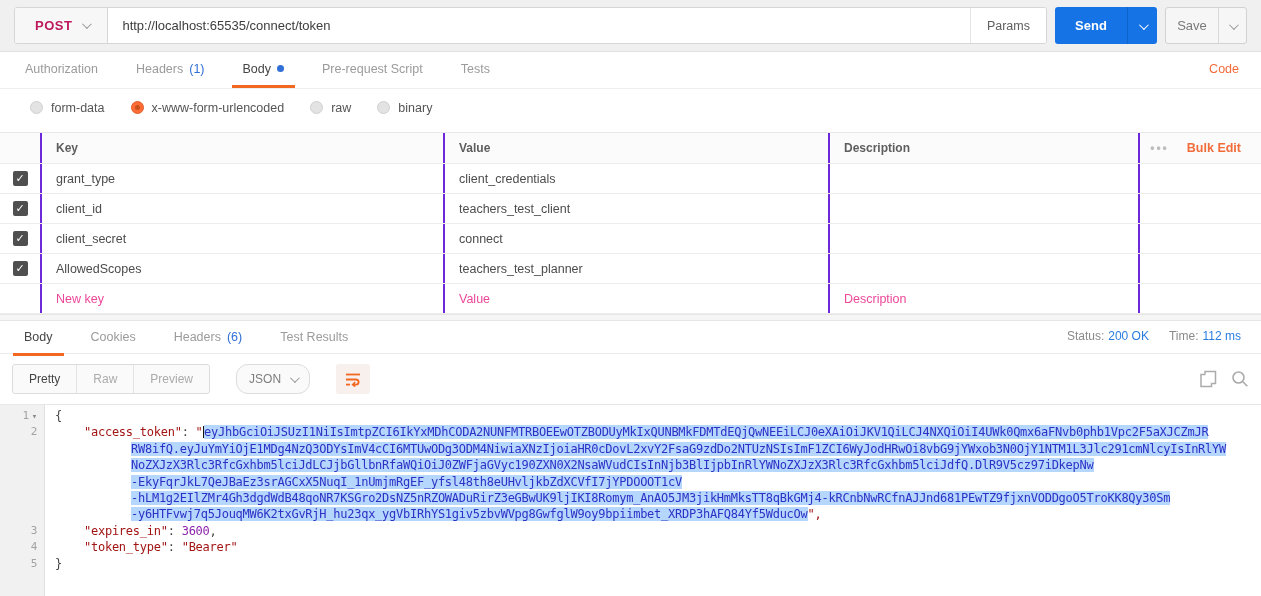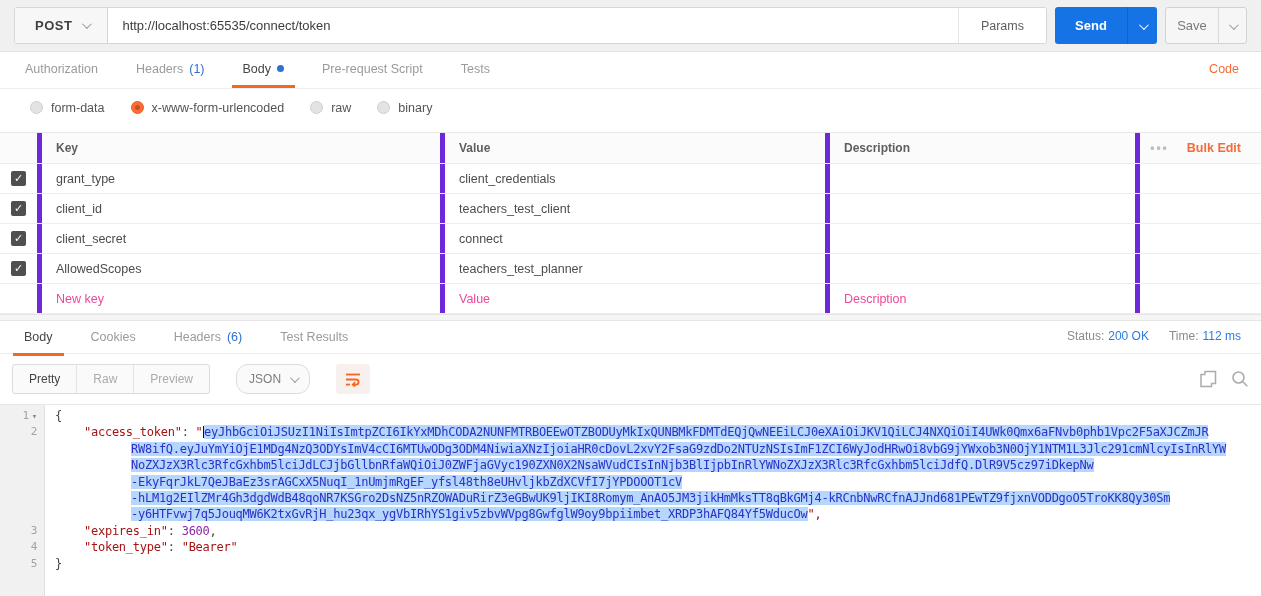--- a/index.html
+++ b/index.html
@@ -6,27 +6,27 @@
   html,body { width:1261px; height:596px; overflow:hidden; background:#fff;
               font-family:"Liberation Sans", sans-serif; }
 
   
   .topbar { height:52px; background:#f0f0f0; border-bottom:1px solid #e2e2e2;
             display:flex; align-items:center; padding:0 14px; gap:8px; }
   .url-group { flex:1; display:flex; align-items:stretch; height:37px;
                background:#fff; border:1px solid #d6d6d6; border-radius:3px; overflow:hidden; }
   .method { display:flex; align-items:center; gap:10px; padding:0 18px 0 20px;
             background:#f7f7f7; border-right:1px solid #d6d6d6; cursor:pointer; }
-  .method-label { font-size:13px; font-weight:bold; color:#404040; letter-spacing:.5px; }
+  .method-label { font-size:13px; font-weight:bold; color:#be185d; letter-spacing:.5px; }
   .chev { width:7px; height:7px; border-right:1.6px solid #9a9a9a; border-bottom:1.6px solid #9a9a9a;
           transform:rotate(45deg) translateY(-2px); display:inline-block; }
   .url-input { flex:1; border:none; outline:none; font-size:13px; color:#3d3d3d;
                padding:0 14px; font-family:"Liberation Sans",sans-serif; background:#fff; }
   .params-btn { border:none; border-left:1px solid #e4e4e4; background:#fff; color:#5e5e5e;
-                font-size:12.5px; padding:0 22px; cursor:pointer; }
+                font-size:12.5px; padding:0 16px; cursor:pointer; }
   .send-group, .save-group { display:flex; height:37px; border-radius:3px; overflow:hidden; }
   .send-main { background:#1673e6; color:#fff; font-size:13px; font-weight:bold;
                border:none; width:72px; cursor:pointer;text-align:center; }
   .send-caret { background:#1673e6; border:none; border-left:1px solid #0f63cc; width:30px; cursor:pointer; }
   .send-caret .chev { border-color:#fff; }
   .save-group { border:1px solid #d2d2d2; background:#f6f6f6; }
   .save-main { background:transparent; border:none; color:#7a7a7a; font-size:13px; width:52px; cursor:pointer; }
   .save-caret { background:transparent; border:none; border-left:1px solid #d9d9d9; width:28px; cursor:pointer; }
 
   
@@ -46,21 +46,21 @@
            position:relative; flex:0 0 auto; }
   .radio.sel { background:#ff6c37; border-color:#e05f28; }
   .radio.sel::after { content:""; position:absolute; left:3px; top:3px; width:5px; height:5px;
                       border-radius:50%; background:#c8511c; }
 
   
   .kv-table { margin-top:6px; border-top:1px solid #e8e8e8; font-size:12.5px; color:#4c4c4c; }
   .kv-row { display:grid; grid-template-columns:42px 403px 385px 310px 1fr;
             height:30px; border-bottom:1px solid #ededed; align-items:center; }
   .kv-row.header { height:31px; background:#fbfbfb; }
-  .kv-cell { height:100%; display:flex; align-items:center; padding-left:14px; border-right:5px solid #6d28d9; }
+  .kv-cell { height:100%; display:flex; align-items:center; padding-left:14px; border-right:2px solid #6d28d9; }
   .kv-cell.last { border-right:none; padding-left:0; justify-content:flex-end; padding-right:20px; gap:18px; }
   .kv-row.header .kv-cell { font-weight:bold; color:#5e5e5e; font-size:12px; }
   .chk-cell { justify-content:center; padding-left:0; }
   .checkbox { width:15px; height:15px; border-radius:2px; background:#4f4f4f; color:#fff;
               font-size:11px; line-height:15px; text-align:center; cursor:pointer; }
   .dots { color:#bdbdbd; letter-spacing:2px; font-size:12px; cursor:pointer; }
   .bulk-edit { color:#f26b3a; font-size:12.5px; cursor:pointer; }
   .placeholder { color:#ec4899; }
 
   .pane-divider { height:7px; background:#f5f5f5; border-top:1px solid #e6e6e6; border-bottom:1px solid #e6e6e6; }

